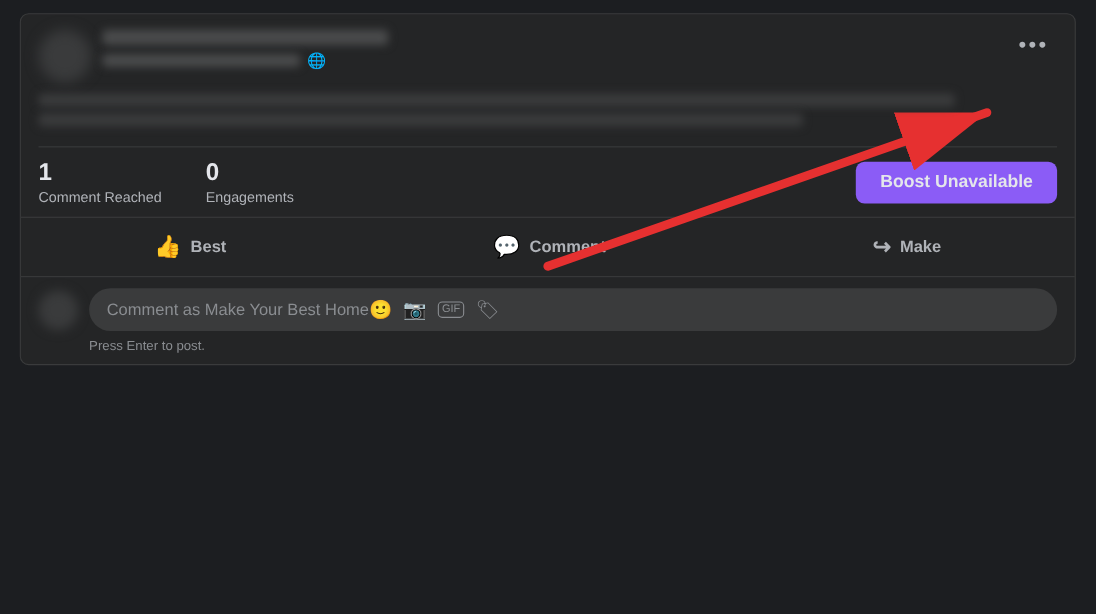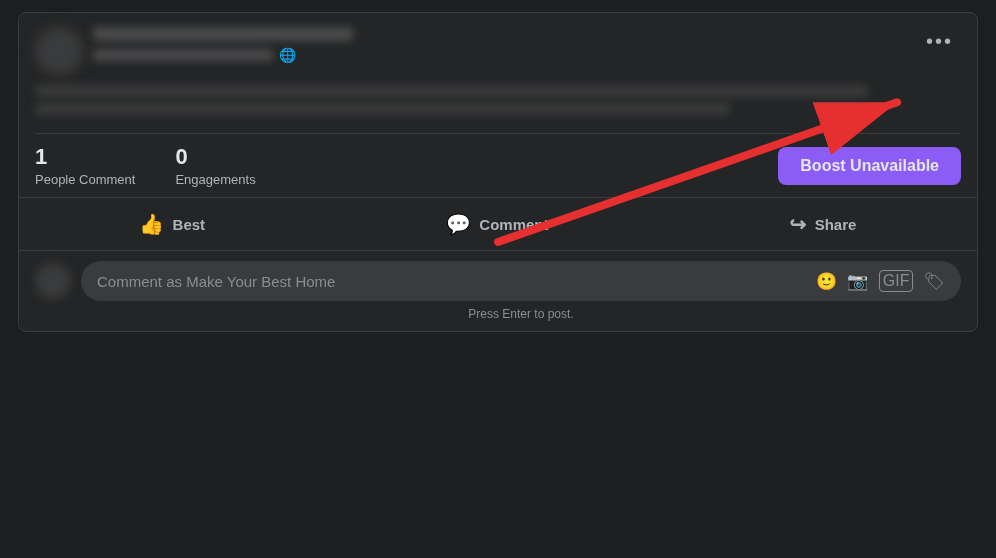--- a/index.html
+++ b/index.html
@@ -191,21 +191,21 @@
       filter: blur(5px);
     }
 
     .comment-input-wrap {
       flex: 1;
       background: #3a3b3c;
       border-radius: 20px;
       padding: 9px 16px;
       display: flex;
       align-items: center;
-      justify-content: space-between;
+      justify-content: flex-start;
     }
 
     .comment-placeholder {
       color: #8a8d91;
       font-size: 15px;
     }
 
     .comment-icons {
       display: flex;
       gap: 10px;
@@ -215,21 +215,20 @@
     .comment-icon-item {
       color: #8a8d91;
       font-size: 17px;
       cursor: pointer;
     }
 
     .press-enter {
       font-size: 12px;
       color: #8a8d91;
       padding: 0 16px 10px 62px;
-      text-align: center;
     }
 
     
     .arrow-overlay {
       position: absolute;
       top: 0;
       left: 0;
       width: 100%;
       height: 100%;
       pointer-events: none;
@@ -264,21 +263,21 @@
   <div class="post-content-area">
     <div class="content-line" style="width:90%"></div>
     <div class="content-line" style="width:75%"></div>
   </div>
 
   <div class="divider"></div>
 
   <div class="stats-row">
     <div class="stat-item">
       <span class="stat-number">1</span>
-      <span class="stat-label">People Comment</span>
+      <span class="stat-label">Comment Reached</span>
     </div>
     <div class="stat-item">
       <span class="stat-number">0</span>
       <span class="stat-label">Engagements</span>
     </div>
     <button class="boost-btn">Boost Unavailable</button>
   </div>
 
   <div class="divider2"></div>
 
@@ -286,33 +285,33 @@
     <button class="action-btn">
       <span class="action-icon">👍</span>
       <span>Best</span>
     </button>
     <button class="action-btn">
       <span class="action-icon">💬</span>
       <span>Comment</span>
     </button>
     <button class="action-btn">
       <span class="action-icon">↪</span>
-      <span>Share</span>
+      <span>Make</span>
     </button>
   </div>
 
   <div class="divider3"></div>
 
   <div class="comment-row">
     <div class="comment-avatar"></div>
     <div class="comment-input-wrap">
       <span class="comment-placeholder">Comment as Make Your Best Home</span>
       <div class="comment-icons">
         <span class="comment-icon-item">🙂</span>
         <span class="comment-icon-item">📷</span>
-        <span class="comment-icon-item" style="font-size:16px;border:1px solid #8a8d91;border-radius:4px;padding:1px 3px;">GIF</span>
+        <span class="comment-icon-item" style="font-size:10px;border:1px solid #8a8d91;border-radius:4px;padding:1px 3px;">GIF</span>
         <span class="comment-icon-item">🏷</span>
       </div>
     </div>
   </div>
   <div class="press-enter">Press Enter to post.</div>
 
 </div>
 
 </body></html>

